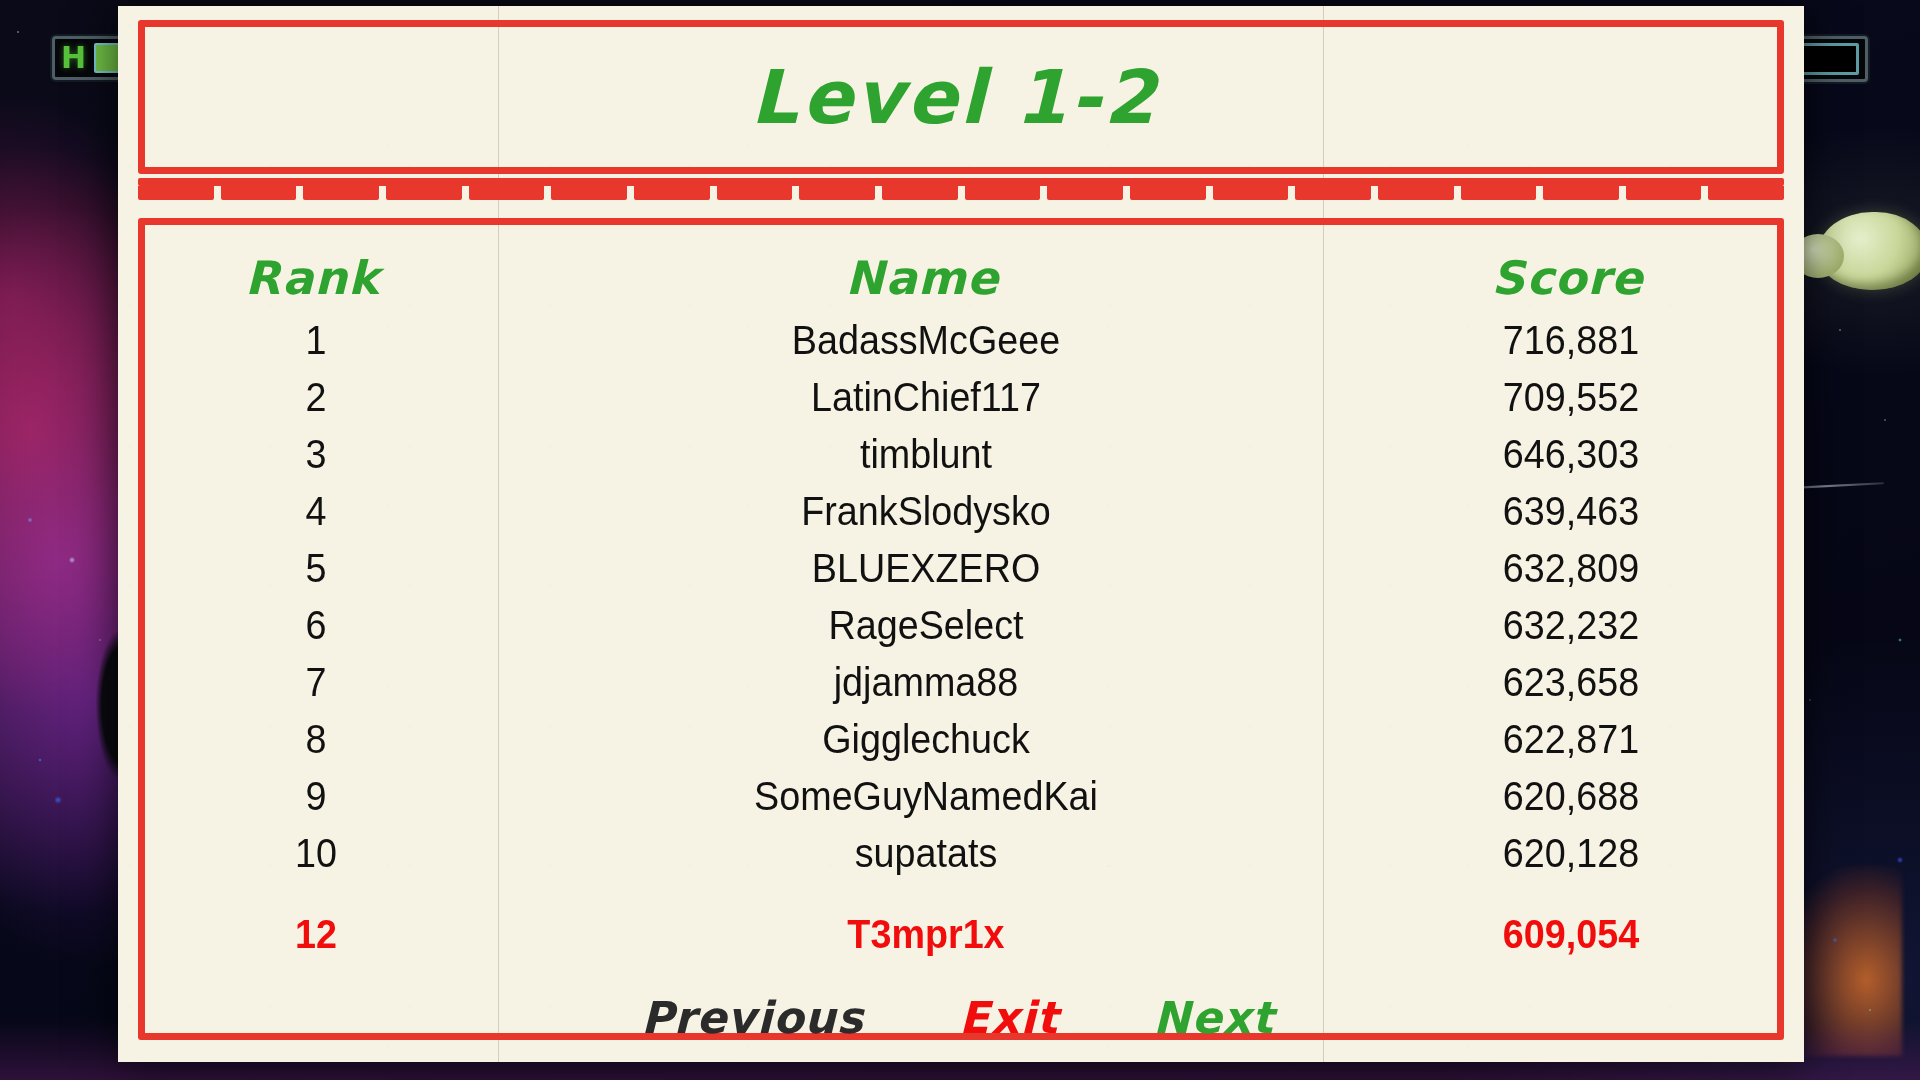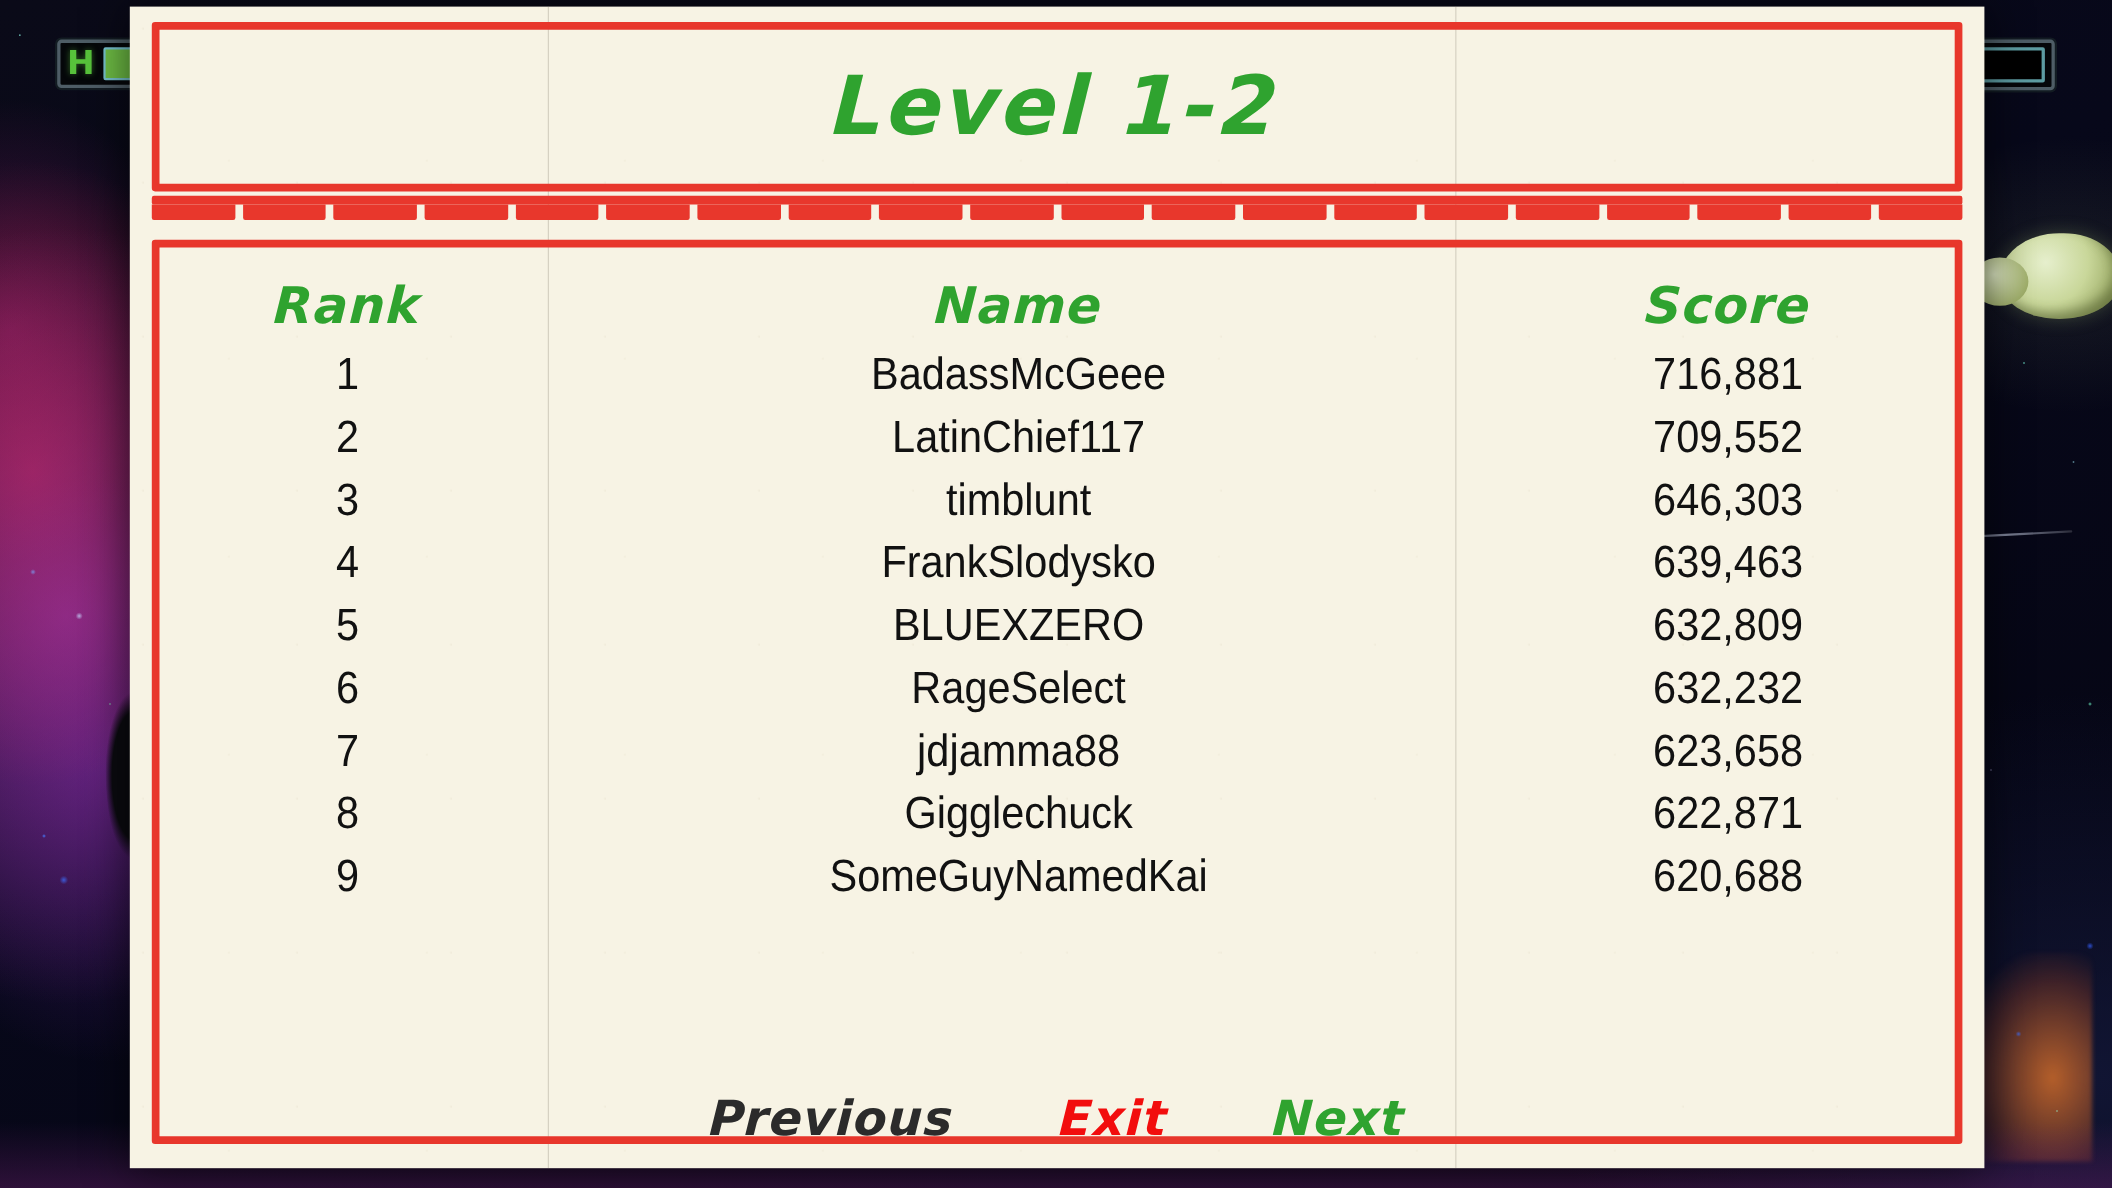--- a/index.html
+++ b/index.html
@@ -317,21 +317,31 @@
     <div class="row data">
       <div class="col-rank">8</div>
       <div class="col-name">Gigglechuck</div>
       <div class="col-score">622,871</div>
     </div>
     <div class="row data">
       <div class="col-rank">9</div>
       <div class="col-name">SomeGuyNamedKai</div>
       <div class="col-score">620,688</div>
     </div>
-
+    <div class="row data">
+      <div class="col-rank">10</div>
+      <div class="col-name">supatats</div>
+      <div class="col-score">620,128</div>
+    </div>
+
+    <div class="row data player">
+      <div class="col-rank">12</div>
+      <div class="col-name">T3mpr1x</div>
+      <div class="col-score">609,054</div>
+    </div>
   </div>
 
   <div id="nav">
     <button class="nav-btn nav-prev">Previous</button>
     <button class="nav-btn nav-exit">Exit</button>
     <button class="nav-btn nav-next">Next</button>
   </div>
 </div>
 
 </body></html>

